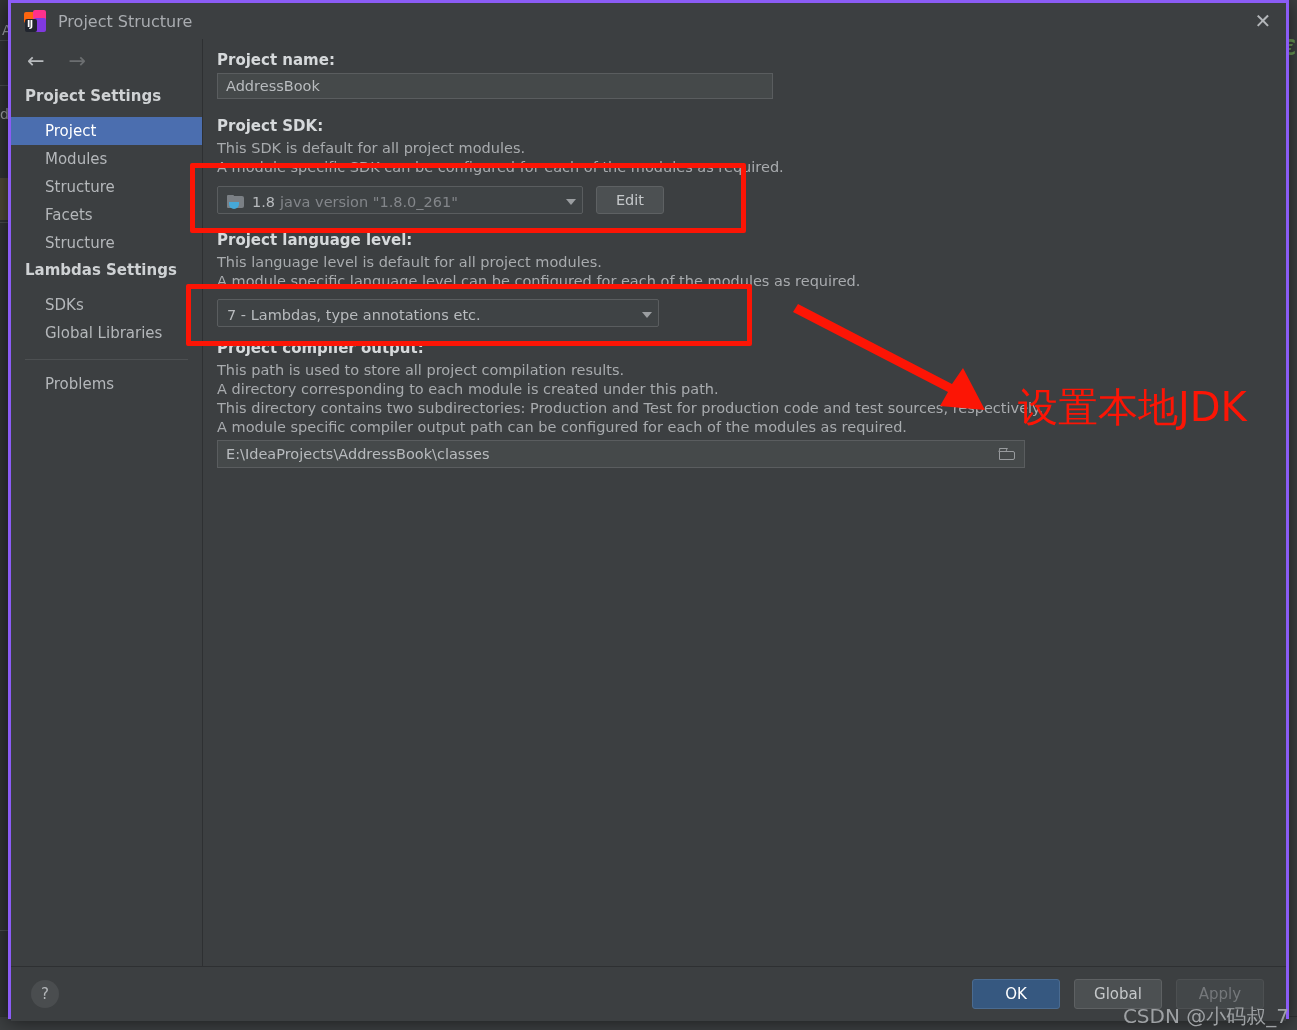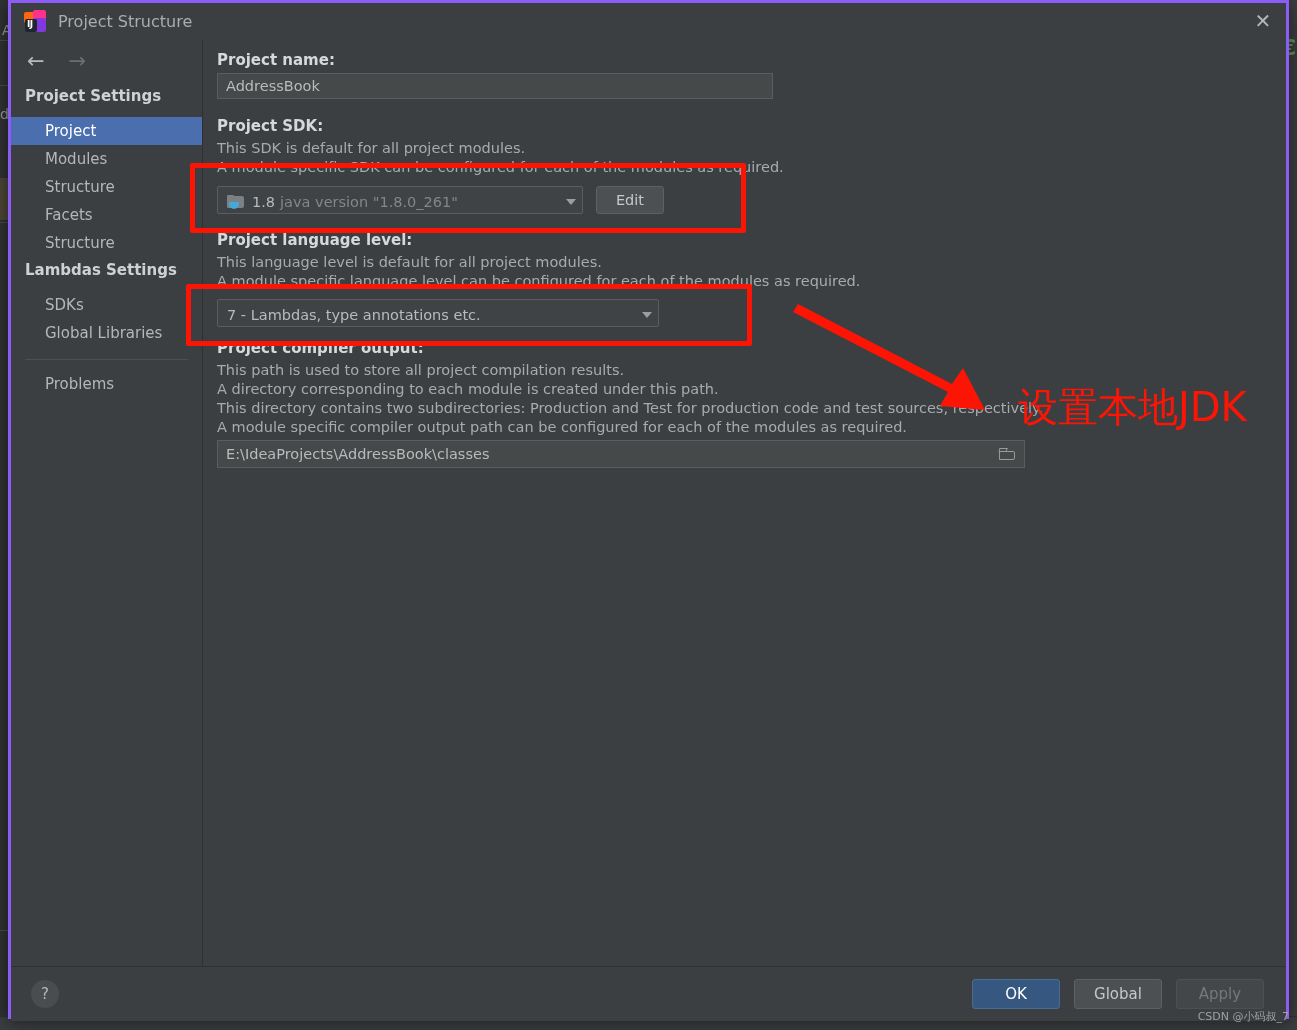--- a/index.html
+++ b/index.html
@@ -289,22 +289,22 @@
   #redbox-lang { left: 186px; top: 284px;  width: 566px; height: 62px; }
   #red-arrow   { position: absolute; left: 780px; top: 290px; }
   #cn-note {
     position: absolute; left: 1018px; top: 387px;
     color: #fc1505; font-size: 40px;
     font-family: "DejaVu Sans", sans-serif;
     white-space: nowrap;
     line-height: 1;
   }
   #csdn-watermark {
-    position: absolute; right: 8px; bottom: 6px;
-    color: #9ea1a4; font-size: 11px;
+    position: absolute; right: 8px; bottom: 0;
+    color: #9ea1a4; font-size: 20px;
     font-family: "DejaVu Sans", sans-serif;
     z-index: 60;
     margin-top: 43px;
   }
 </style>
 </head>
 <body>
 
 <div id="bg-ide">
   <div class="bg-left-strip">

